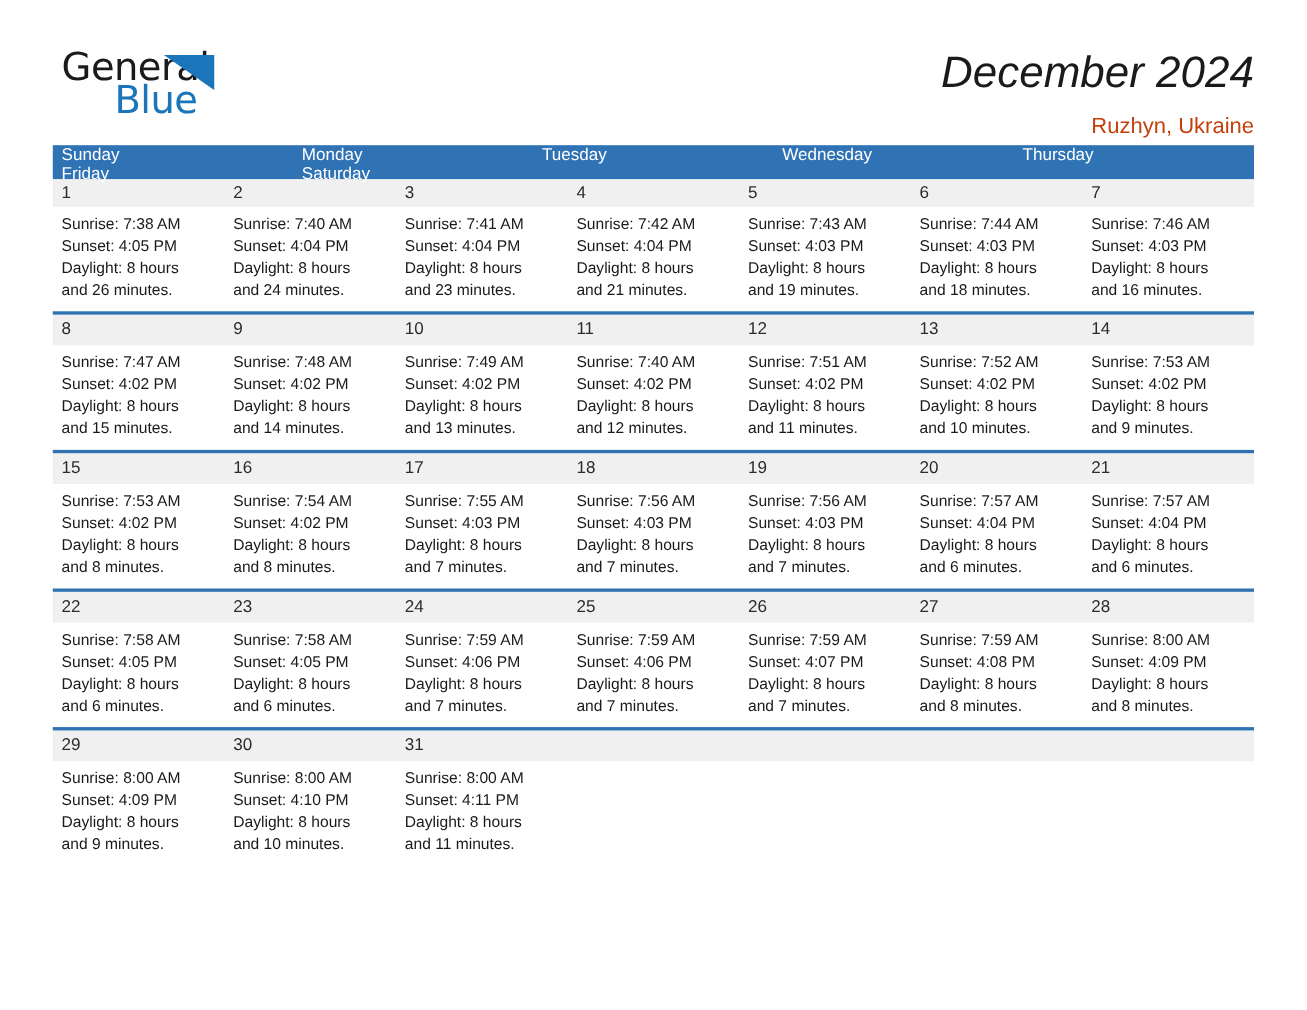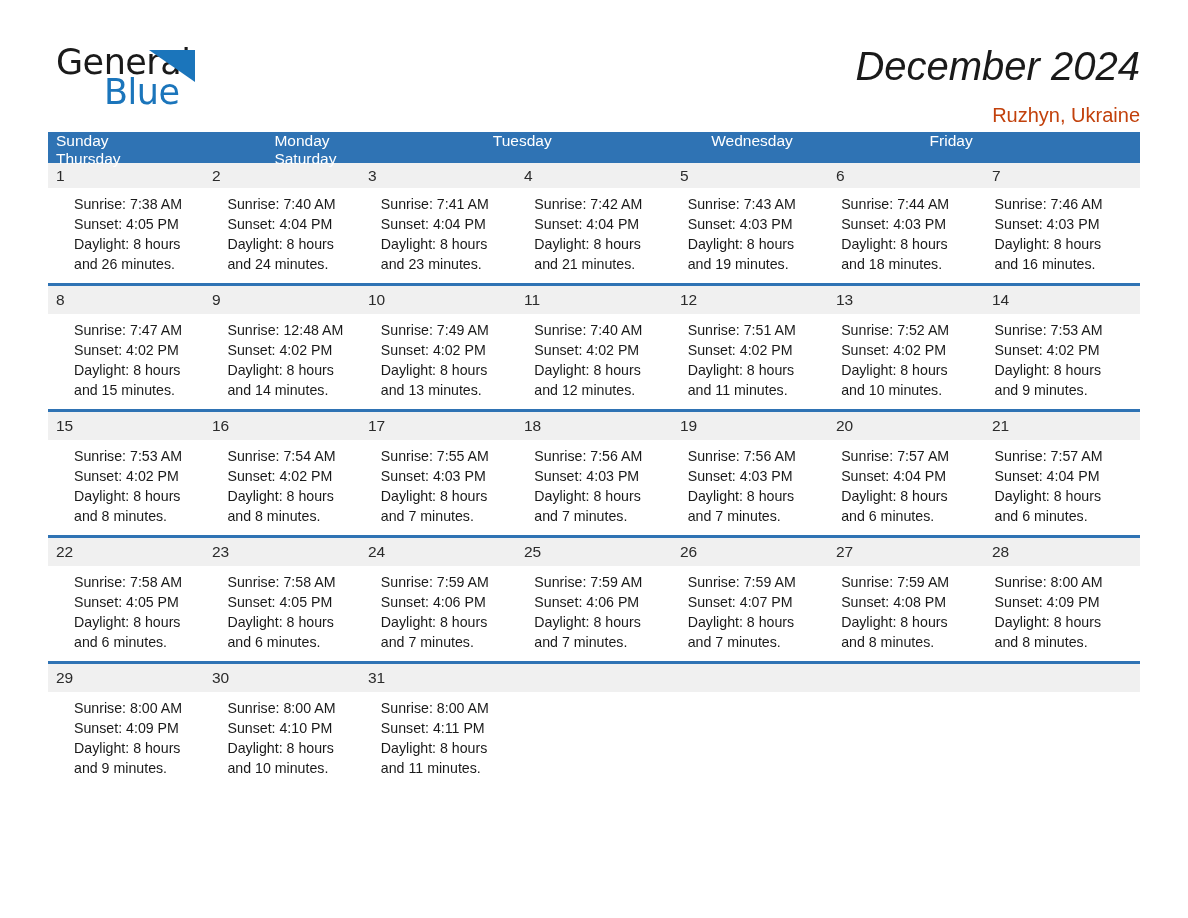--- a/index.html
+++ b/index.html
@@ -132,21 +132,20 @@
     padding-left: 8px;
     font-size: 15.5px;
     line-height: 18px;
     color: #2b2b2b;
     box-sizing: border-box;
   }
   .week-body {
     display: grid;
     grid-template-columns: repeat(7, 1fr);
     min-height: 88px;
-    margin-left: 18px;
   }
   .info-cell {
     padding: 6px 8px 0 8px;
     box-sizing: border-box;
   }
   .info-line {
     font-size: 14.2px;
     line-height: 20px;
     color: #1a1a1a;
     white-space: nowrap;
@@ -174,22 +173,22 @@
 
   </div>
 
   <div class="calendar">
 
     <div class="weekday-row">
       <div class="weekday-cell">Sunday</div>
       <div class="weekday-cell">Monday</div>
       <div class="weekday-cell">Tuesday</div>
       <div class="weekday-cell">Wednesday</div>
+      <div class="weekday-cell">Thursday</div>
       <div class="weekday-cell">Friday</div>
-      <div class="weekday-cell">Thursday</div>
       <div class="weekday-cell">Saturday</div>
     </div>
 
     <div id="weeks-container">
         <div class="week week-first">
           <div class="week-datebar">
             <div class="date-cell">1</div>
             <div class="date-cell">2</div>
             <div class="date-cell">3</div>
             <div class="date-cell">4</div>
@@ -253,21 +252,21 @@
             <div class="date-cell">14</div>
           </div>
           <div class="week-body">
             <div class="info-cell">
               <div class="info-line">Sunrise: 7:47 AM</div>
               <div class="info-line">Sunset: 4:02 PM</div>
               <div class="info-line">Daylight: 8 hours</div>
               <div class="info-line">and 15 minutes.</div>
             </div>
             <div class="info-cell">
-              <div class="info-line">Sunrise: 12:48 AM</div>
+              <div class="info-line">Sunrise: 7:48 AM</div>
               <div class="info-line">Sunset: 4:02 PM</div>
               <div class="info-line">Daylight: 8 hours</div>
               <div class="info-line">and 14 minutes.</div>
             </div>
             <div class="info-cell">
               <div class="info-line">Sunrise: 7:49 AM</div>
               <div class="info-line">Sunset: 4:02 PM</div>
               <div class="info-line">Daylight: 8 hours</div>
               <div class="info-line">and 13 minutes.</div>
             </div>

